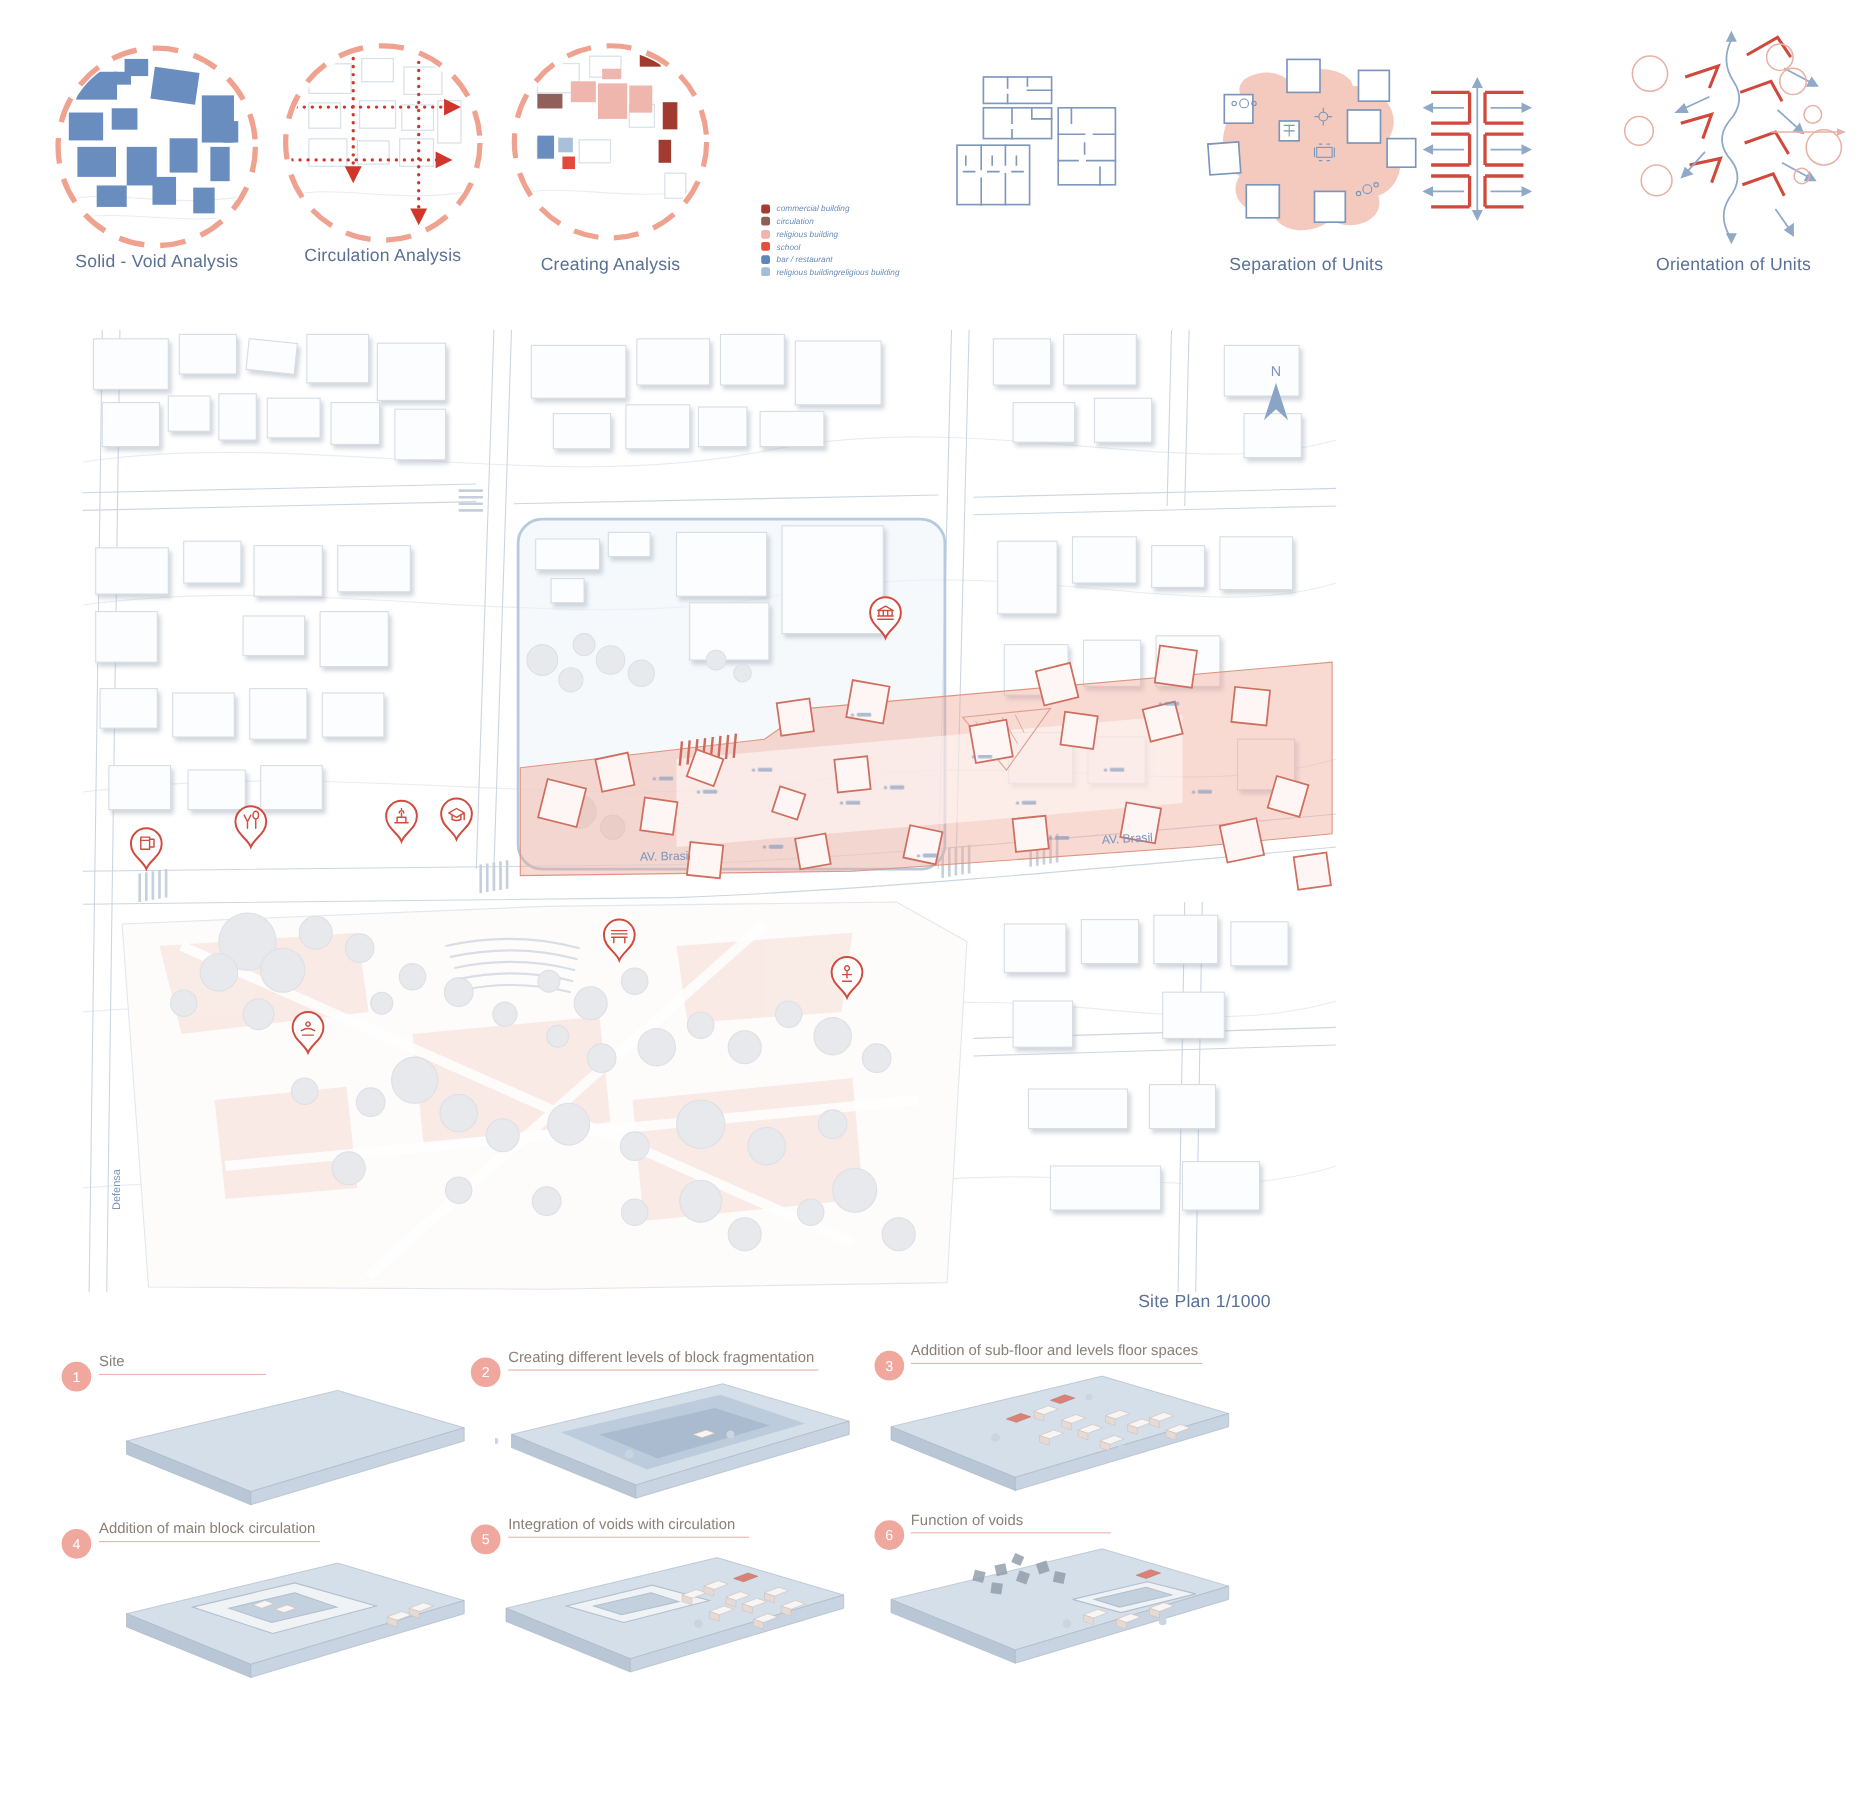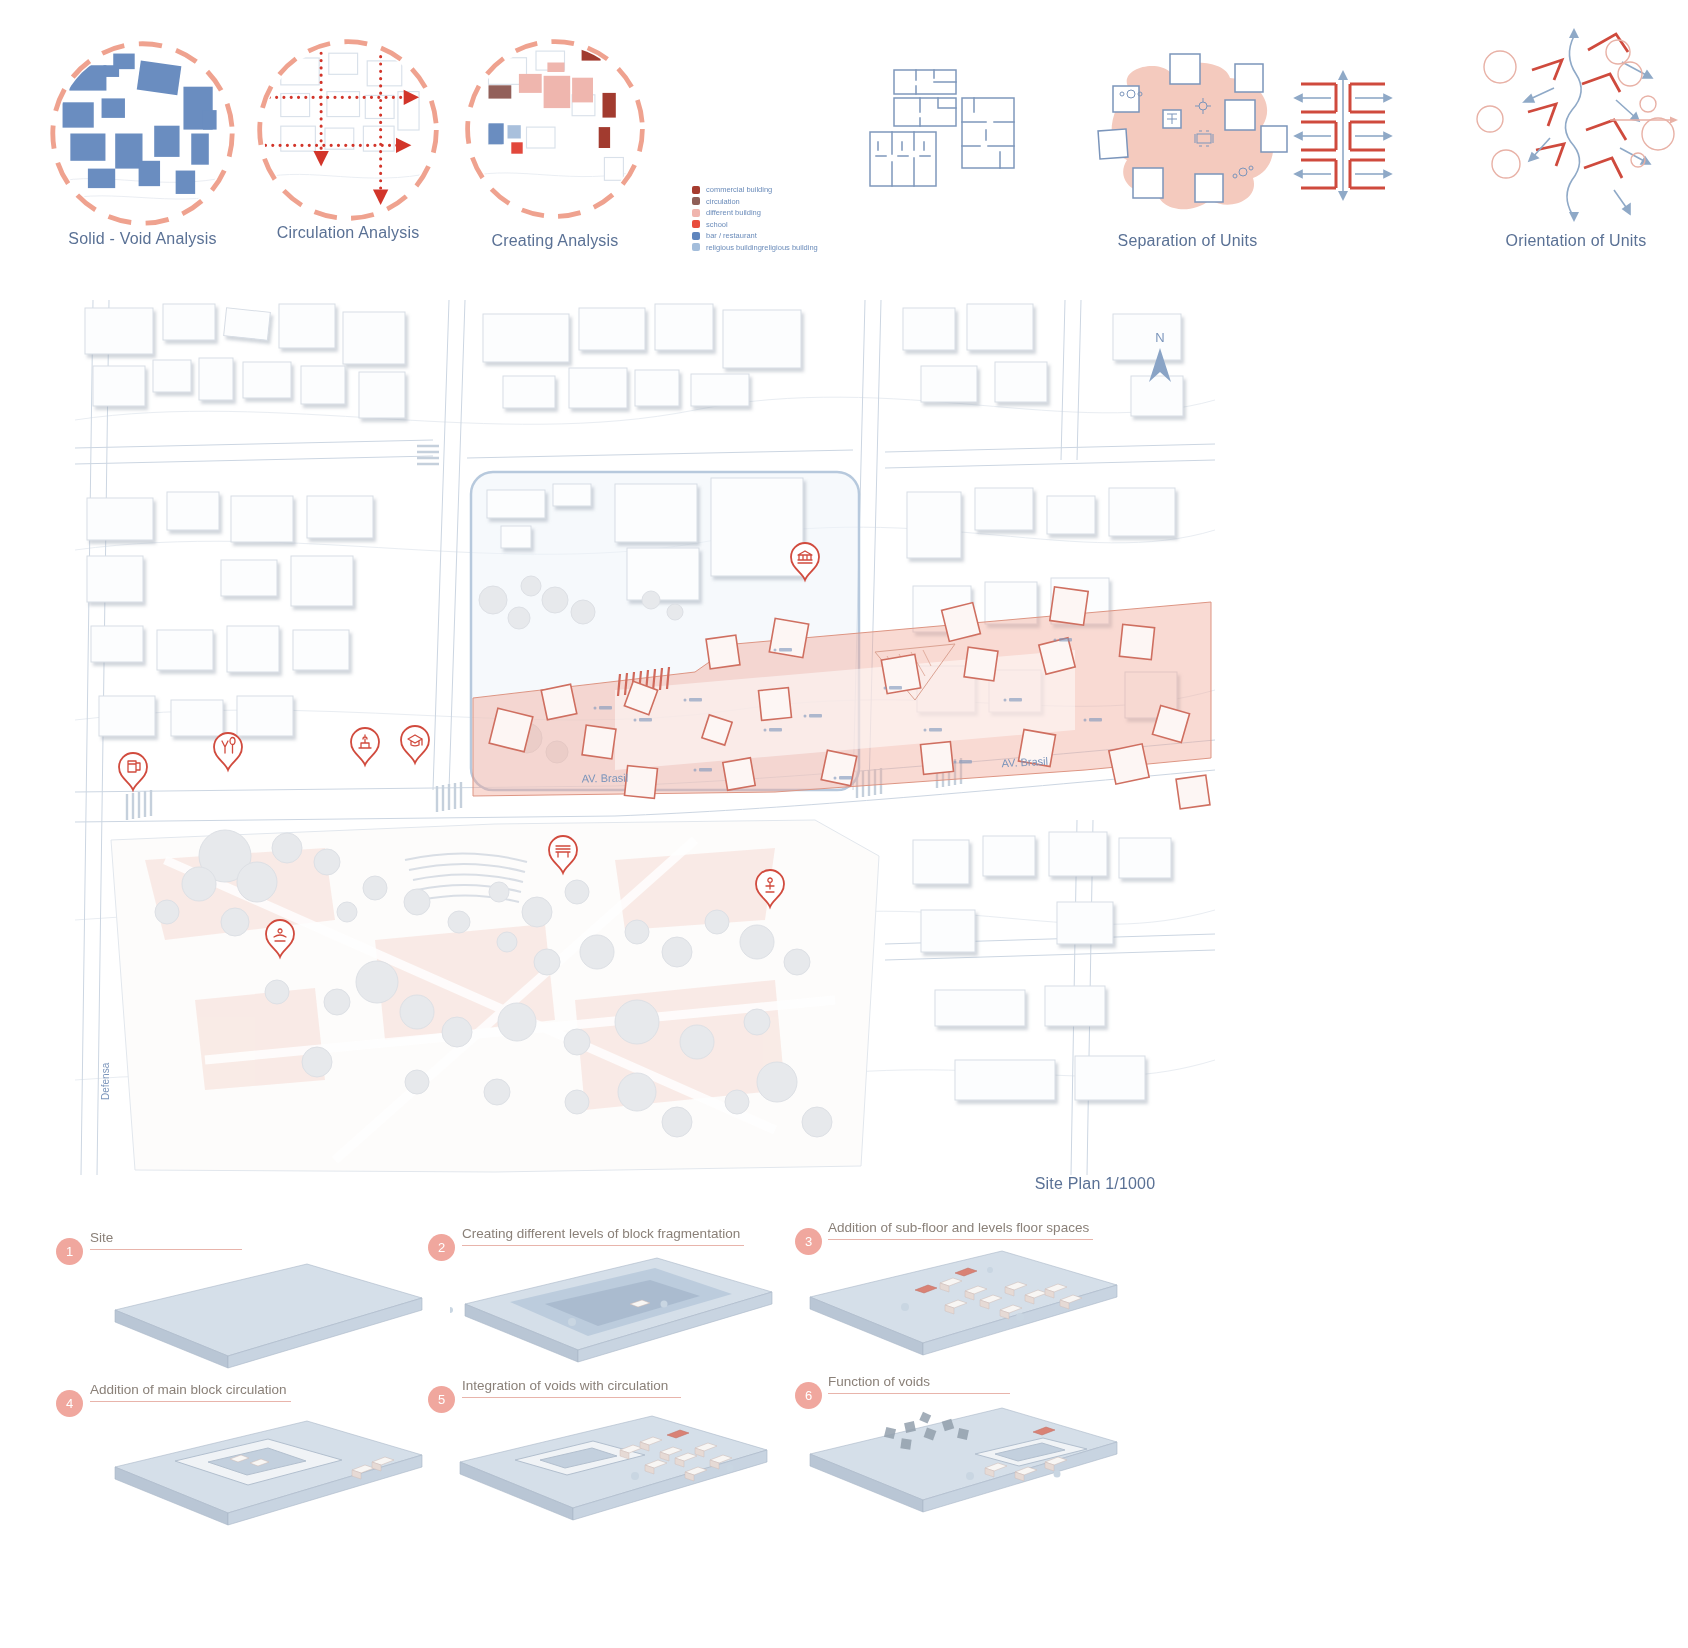--- a/index.html
+++ b/index.html
@@ -2,21 +2,21 @@
 <html><head>
 <meta charset="utf-8">
 <style>
   html,body{margin:0;padding:0;background:#fff;}
   .board{position:relative;width:1688px;height:1648px;background:#fff;overflow:hidden;
          font-family:"Liberation Sans",sans-serif;color:#5a7195;}
   .abs{position:absolute;}
   .caption{font-size:16px;color:#5a7195;text-align:center;letter-spacing:.2px;}
   
   .legend{position:absolute;left:692px;top:185px;width:190px;}
-  .legend-row{display:flex;align-items:center;gap:6px;margin-bottom:2.5px;}
+  .legend-row{display:flex;align-items:center;gap:6px;margin-bottom:2.5px;font-style:italic;}
   .legend-row .sw{width:8px;height:8px;border-radius:2px;flex:0 0 auto;}
   .legend-row .lt{font-size:7.5px;color:#6b8cba;white-space:nowrap;}
   .sw1{background:#a63c2f}.sw2{background:#8f5f57}.sw3{background:#f0b5ae}
   .sw4{background:#e84c3d}.sw5{background:#5f85bd}.sw6{background:#a3bddb}
   
   .bld{fill:#fcfdfe;stroke:#d7dde5;stroke-width:1;}
   .street{stroke:#ccd6e2;stroke-width:1;fill:none;}
   .xwalk{stroke:#c5d0dc;stroke-width:2.4;fill:none;}
   .contour{stroke:#e9edf2;stroke-width:1;fill:none;}
   .tree{fill:#e7e9ec;stroke:#dde0e5;stroke-width:1;}
@@ -158,21 +158,21 @@
     <div class="legend-row">
         <span class="sw sw1"></span>
         <span class="lt">commercial building</span>
       </div>
     <div class="legend-row">
         <span class="sw sw2"></span>
         <span class="lt">circulation</span>
       </div>
     <div class="legend-row">
         <span class="sw sw3"></span>
-        <span class="lt">different building</span>
+        <span class="lt">religious building</span>
       </div>
     <div class="legend-row">
         <span class="sw sw4"></span>
         <span class="lt">school</span>
       </div>
     <div class="legend-row">
         <span class="sw sw5"></span>
         <span class="lt">bar / restaurant</span>
       </div>
     <div class="legend-row">

